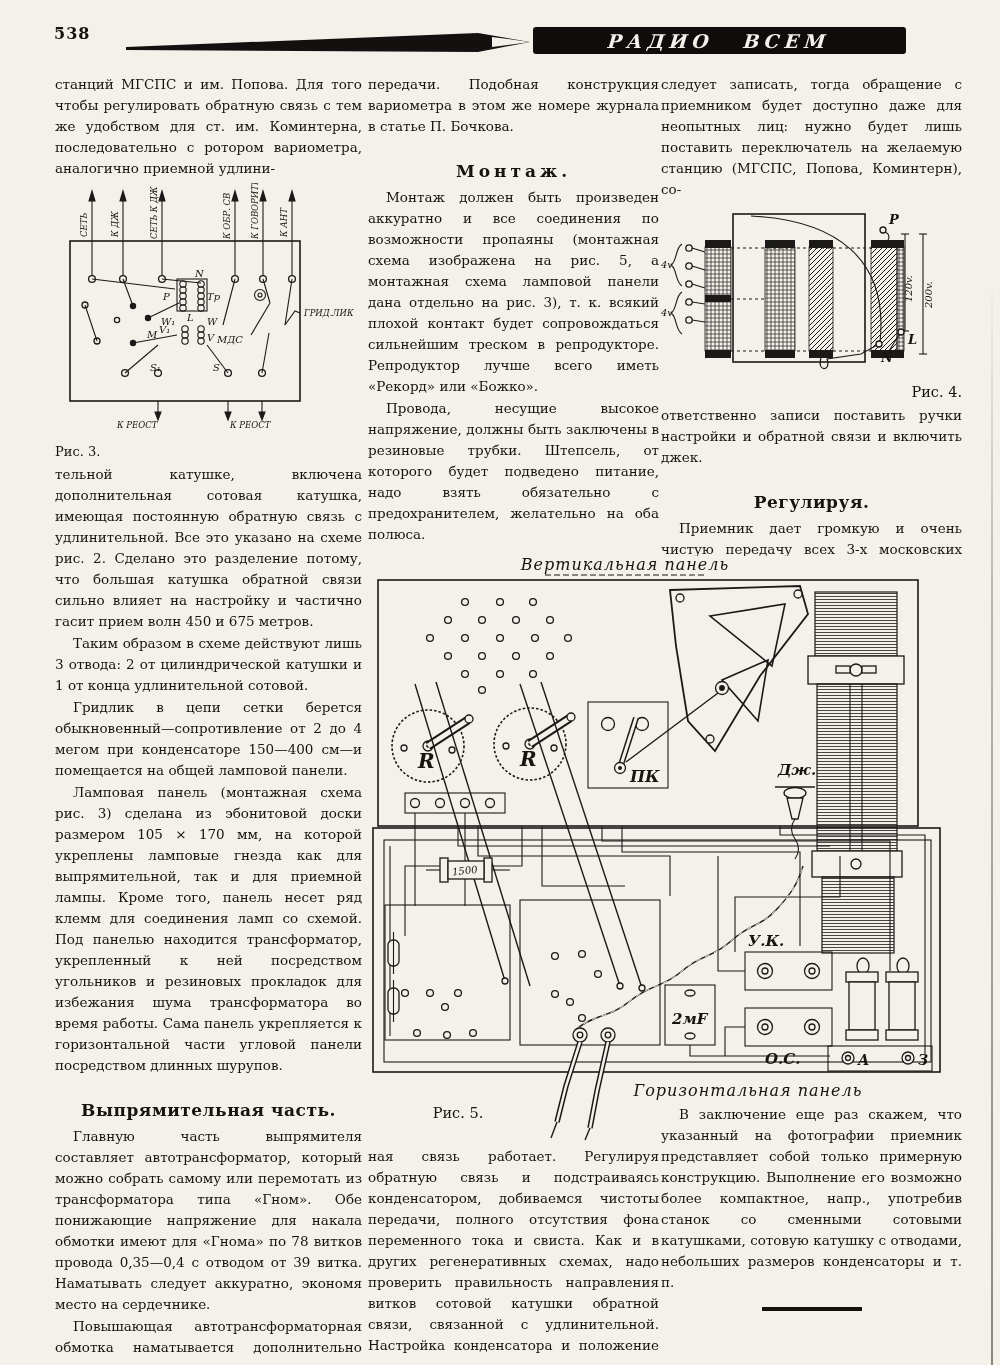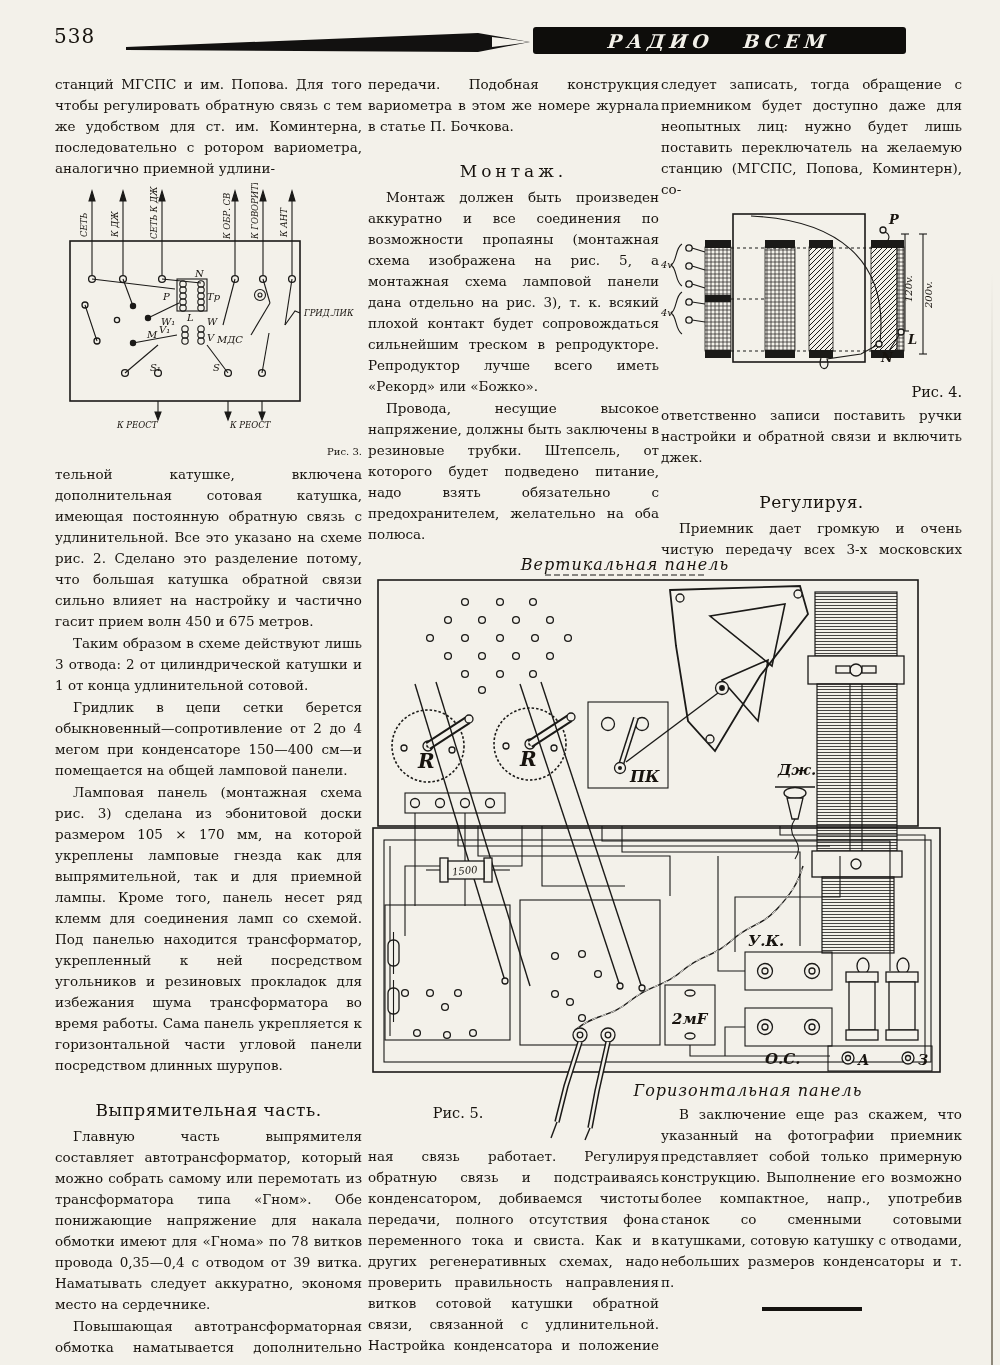--- a/index.html
+++ b/index.html
@@ -1,28 +1,28 @@
 <!DOCTYPE html>
 <html><head>
 <meta charset="utf-8">
 <style>
   html,body{margin:0;padding:0}
   body{width:1000px;height:1365px;position:relative;background:#f3f1ea;
        font-family:"DejaVu Serif", serif;color:#17130e;overflow:hidden}
   .page{position:absolute;inset:0}
-  .pageno{position:absolute;left:54px;top:24px;font-size:20px;font-weight:normal;letter-spacing:1px}
+  .pageno{position:absolute;left:54px;top:24px;font-size:16px;font-weight:bold;letter-spacing:1px}
   .wedge{position:absolute;left:126px;top:31px}
   .banner{position:absolute;left:533px;top:27px;width:373px;height:27px;background:#0e0d0b;
           border-radius:3px;display:flex;align-items:center;justify-content:center}
   .banner span{color:#f3f1ea;font-weight:bold;font-style:italic;font-size:19px;
           letter-spacing:5px;word-spacing:18px;transform:skewX(-6deg);white-space:nowrap}
   .col{position:absolute;text-align:justify;font-size:13.5px;line-height:21px}
   .col p{margin:0 0 1px 0;text-indent:18px}
   .col p.noind{text-indent:0}
-  .col h3{font-size:17px;text-align:center;margin:24px 0 5px;font-weight:normal;letter-spacing:.5px}
+  .col h3{font-size:17px;text-align:center;margin:24px 0 5px;font-weight:bold;letter-spacing:.5px}
   .col h3.sp{letter-spacing:4px}
   .figwrap{margin:4px 0 2px 0;text-indent:0}
   svg text{font-family:"DejaVu Serif", serif;fill:#17130e}
   .ln{stroke:#1b1a18;fill:none;stroke-width:1.4}
   .lnt{stroke:#1b1a18;fill:none;stroke-width:1.1}
   .trm{fill:#f3f1ea;stroke:#1b1a18;stroke-width:1.3}
   .blk{fill:#1b1a18}
   .box{fill:none;stroke:#1b1a18;stroke-width:1.6}
   .flab{font-size:8.5px;font-style:italic}
   .fpart{font-style:italic;font-size:10px}
@@ -154,21 +154,21 @@
           <line x1="103" y1="218" x2="103" y2="232"></line>
             <polygon points="100,229 106,229 103,237" class="blk"></polygon>
           <line x1="173" y1="218" x2="173" y2="232"></line>
             <polygon points="170,229 176,229 173,237" class="blk"></polygon>
           <line x1="207" y1="218" x2="207" y2="232"></line>
             <polygon points="204,229 210,229 207,237" class="blk"></polygon>
         </g>
         <text class="flab" x="62" y="245">К РЕОСТ</text>
         <text class="flab" x="175" y="245">К РЕОСТ</text>
       </svg>
-      <div class="figwrap" style="text-align:right;font-size:10px">Рис. 3.</div>
+      <div class="figwrap" style="text-align:left;font-size:13px">Рис. 3.</div>
     </div>
 
     <p class="noind">тельной катушке, включена дополнительная сотовая катушка, имеющая постоянную обратную связь с удлинительной. Все это указано на схеме рис. 2. Сделано это разделение потому, что большая катушка обратной связи сильно влияет на настройку и частично гасит прием волн 450 и 675 метров.</p>
     <p>Таким образом в схеме действуют лишь 3 отвода: 2 от цилиндрической катушки и 1 от конца удлинительной сотовой.</p>
     <p>Гридлик в цепи сетки берется обыкновенный—сопротивление от 2 до 4 мегом при конденсаторе 150—400 см—и помещается на общей ламповой панели.</p>
     <p>Ламповая панель (монтажная схема рис. 3) сделана из эбонитовой доски размером 105 × 170 мм, на которой укреплены ламповые гнезда как для выпрямительной, так и для приемной лампы. Кроме того, панель несет ряд клемм для соединения ламп со схемой. Под панелью находится трансформатор, укрепленный к ней посредством угольников и резиновых прокладок для избежания шума трансформатора во время работы. Сама панель укрепляется к горизонтальной части угловой панели посредством длинных шурупов.</p>
     <h3>Выпрямительная часть.</h3>
     <p>Главную часть выпрямителя составляет автотрансформатор, который можно собрать самому или перемотать из трансформатора типа «Гном». Обе понижающие напряжение для накала обмотки имеют для «Гнома» по 78 витков провода 0,35—0,4 с отводом от 39 витка. Наматывать следует аккуратно, экономя место на сердечнике.</p>
     <p>Повышающая автотрансформаторная обмотка наматывается дополнительно поверх первичной обмотки и состоит из 2 000 витков провода 0,1 или 0,08. На рис. 4 представлен разрез трансформатора «Гном» после перемотки. Обмотки накала должны давать 3,8—4 вольта.</p>
     <p>Повышающую напряжение обмотку можно не делать, в таком случае приемник дает меньшее усиление, меньшую громкость и несколько меньшую чистоту</p>

